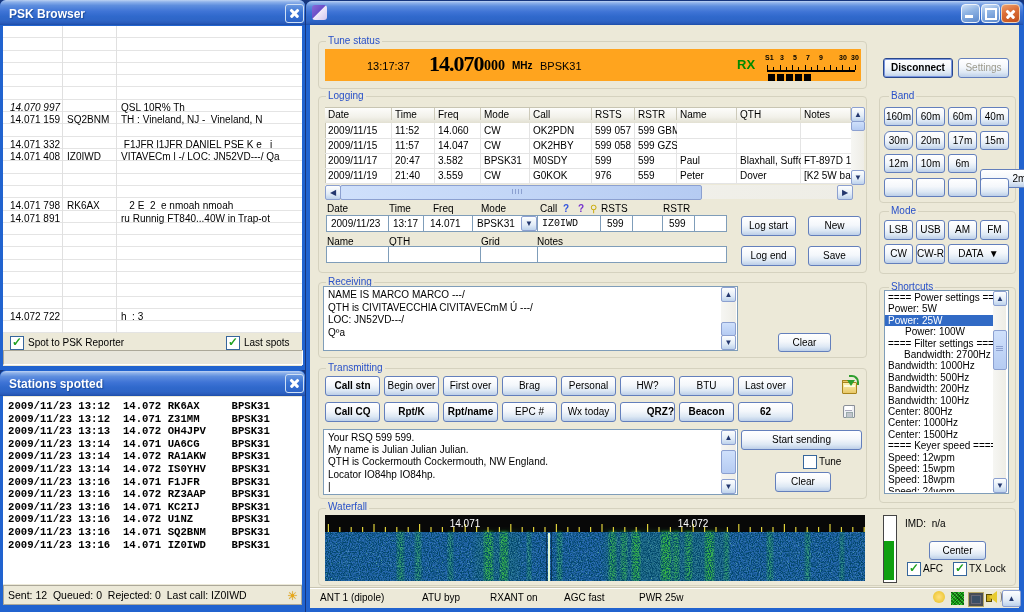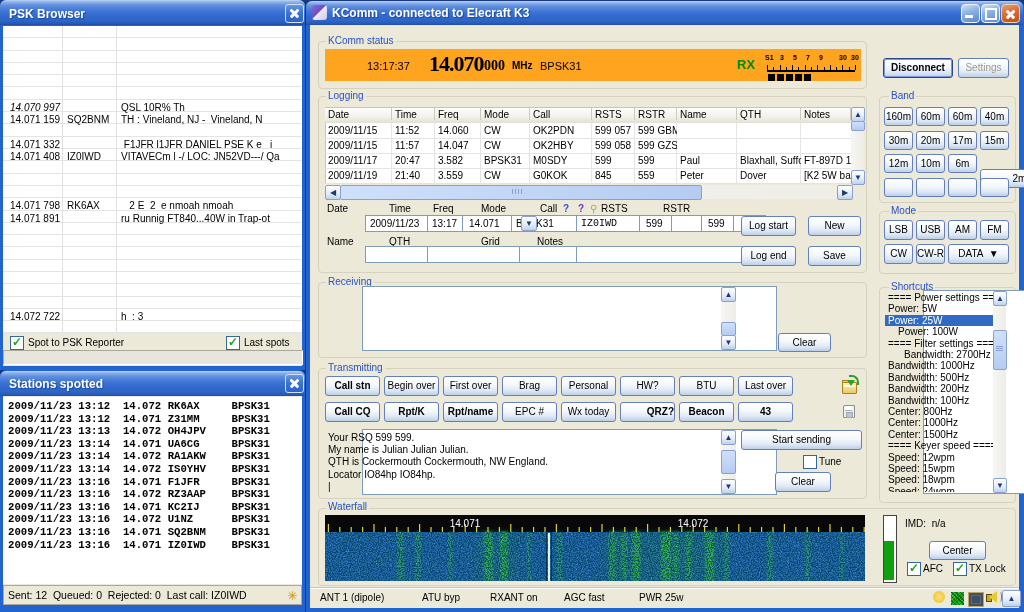--- a/index.html
+++ b/index.html
@@ -1,20 +1,20 @@
 <!DOCTYPE html>
 <html><head><meta charset="utf-8"><style>
 html,body{margin:0;padding:0;background:#000;}
 #s{position:relative;width:1024px;height:612px;overflow:hidden;font-family:"Liberation Sans",sans-serif;font-size:10px;color:#000;background:#16367e;}
 .a{position:absolute;}
 .tb{background:linear-gradient(180deg,#bed3f3 0%,#8db1ea 8%,#5e8ede 22%,#3f74d6 45%,#3069cc 65%,#2e65c6 82%,#2a5cbc 92%,#1c4da8 100%);color:#fff;font-weight:bold;font-size:12px;}
 .win{background:#ece9d8;}
 .wb{background:#2163cf;}
 .btn{white-space:nowrap;background:linear-gradient(180deg,#ffffff 0%,#f4f7fb 45%,#dde8f4 75%,#bccfe8 100%);border:1px solid #637fbc;border-radius:3px;text-align:center;color:#000;}
-.fld{background:#fff;border:1px solid #7f9db9;margin-left:39px;}
+.fld{background:#fff;border:1px solid #7f9db9;}
 .grp{border:1px solid #d5d2bf;border-radius:4px;}
 .glab{background:#ece9d8;color:#2850c8;padding:0 2px;}
 .cb{width:12px;height:12px;background:#fff;border:1px solid #36669c;}
 .ck{color:#21a121;font-weight:bold;font-size:12px;line-height:11px;}
 .mono{font-family:"Liberation Mono",monospace;}
 .xbtn{border:1px solid #eef4fb;border-radius:4px;background:linear-gradient(160deg,#cfe0f5 0%,#8fb4e4 40%,#5a88cc 100%);color:#fff;text-align:center;}
 .sb{background:linear-gradient(90deg,#f6f6f3,#eeede6);}
 .sarr{background:linear-gradient(180deg,#fdfefe,#e2ecf7 60%,#bdd2ec);border:1px solid #8ca0d0;border-radius:2px;color:#23376e;text-align:center;}
 .sth{background:linear-gradient(90deg,#cfe0fb,#b5cbf2);border:1px solid #8ca0d0;border-radius:2px;}
 .sthh{background:linear-gradient(180deg,#cfe0fb,#b5cbf2);border:1px solid #8ca0d0;border-radius:2px;}
@@ -83,35 +83,34 @@
 2009/11/23 13:16  14.071 SQ2BNM    BPSK31
 2009/11/23 13:16  14.071 IZ0IWD    BPSK31
 </div>
 <div class="a" style="left:3px;top:585px;width:297px;height:18px;background:#ece9d8;border:1px solid #aca899;"></div>
 <div class="a" style="left:8px;top:589px;white-space:pre;font-size:10.5px;">Sent: 12  Queued: 0  Rejected: 0  Last call: IZ0IWD</div>
 <div class="a" style="left:287px;top:589px;font-size:12px;color:#e8a818;text-shadow:0 0 1px #c89010;">☀</div>
 
 <div class="a wb" style="left:306px;top:1px;width:718px;height:611px;border-radius:6px 6px 0 0;"></div>
 <div class="a tb" style="left:306px;top:1px;width:717px;height:24px;border-radius:6px 6px 0 0;"></div>
 <div class="a" style="left:312px;top:5px;width:15px;height:15px;border-radius:3px;background:linear-gradient(135deg,#8a6ad8 0%,#6a4ec8 45%,#efe9fa 50%,#cfc5ee 100%);"></div>
-<div class="a" style="left:332px;top:6px;color:#fff;font-weight:bold;font-size:12px;text-shadow:1px 1px 1px #1a4a9c;">KComm - connected to Elecraft K3</div>
 <div class="a xbtn" style="left:961px;top:4px;width:17px;height:17px;">
       <div style="position:absolute;left:3px;top:10px;width:8px;height:3px;background:#fff;"></div>
     </div>
 <div class="a xbtn" style="left:981px;top:4px;width:17px;height:17px;">
       <div style="position:absolute;left:3px;top:3px;width:8px;height:8px;border:2px solid #fff;"></div>
     </div>
 <div class="a" style="left:1001px;top:4px;width:17px;height:17px;border:1px solid #f0d4b8;border-radius:4px;background:linear-gradient(160deg,#eda06e 0%,#dd7038 40%,#c14e18 100%);">
       <i style="position:absolute;left:2.5px;top:7.5px;width:11px;height:2.6px;background:#fff;transform:rotate(45deg);border-radius:1px;"></i>
       <i style="position:absolute;left:2.5px;top:7.5px;width:11px;height:2.6px;background:#fff;transform:rotate(-45deg);border-radius:1px;"></i>
     </div>
 <div class="a win" style="left:310px;top:25px;width:709px;height:582px;"></div>
 
 <div class="a grp" style="left:318px;top:41px;width:547px;height:46px;"></div>
-<div class="a glab" style="left:326px;top:35px;">KComm status</div>
+<div class="a glab" style="left:326px;top:35px;">Tune status</div>
 <div class="a" style="left:325px;top:49px;width:536px;height:32px;background:#ffa41e;"></div>
 <div class="a" style="left:367px;top:60px;font-size:11px;">13:17:37</div>
 <div class="a" style="left:429px;top:52px;font-family:'Liberation Serif',serif;font-weight:bold;font-size:22px;line-height:24px;letter-spacing:-1px;">14.070</div>
 <div class="a" style="left:484px;top:58px;font-family:'Liberation Serif',serif;font-weight:bold;font-size:14px;">000</div>
 <div class="a" style="left:512px;top:60px;font-size:10px;font-weight:bold;">MHz</div>
 <div class="a" style="left:540px;top:60px;font-size:11px;">BPSK31</div>
 <div class="a" style="left:737px;top:57px;font-size:13px;font-weight:bold;color:#008a00;">RX</div>
 <div class="a" style="left:765px;top:54px;font-size:7px;font-weight:bold;">S1</div>
     <div class="a" style="left:780px;top:54px;font-size:7px;font-weight:bold;">3</div>
     <div class="a" style="left:793px;top:54px;font-size:7px;font-weight:bold;">5</div>
@@ -142,21 +141,21 @@
     <div class="a" style="left:804px;top:74px;width:7px;height:7px;background:#000;"></div>
 <div class="a btn" style="left:883px;top:58px;width:68px;height:18px;line-height:18px;font-weight:bold;border:1px solid #29478c;box-shadow:0 0 0 1px #7a96df inset;">Disconnect</div>
 <div class="a btn" style="left:958px;top:58px;width:49px;height:18px;line-height:18px;color:#9c9a8c;">Settings</div>
 
 <div class="a grp" style="left:879px;top:96px;width:135px;height:105px;"></div>
 <div class="a glab" style="left:889px;top:90px;">Band</div>
 <div class="a btn" style="left:884px;top:107px;width:27px;height:17px;line-height:17px;">160m</div>
     <div class="a btn" style="left:916px;top:107px;width:27px;height:17px;line-height:17px;">60m</div>
     <div class="a btn" style="left:948px;top:107px;width:27px;height:17px;line-height:17px;">60m</div>
     <div class="a btn" style="left:980px;top:107px;width:27px;height:17px;line-height:17px;">40m</div>
-    <div class="a btn" style="left:884px;top:130.7px;width:27px;height:17px;line-height:17px;">30m</div>
+    <div class="a btn" style="left:884px;top:130.7px;width:27px;height:17px;line-height:17px;border-radius:6px;">30m</div>
     <div class="a btn" style="left:916px;top:130.7px;width:27px;height:17px;line-height:17px;">20m</div>
     <div class="a btn" style="left:948px;top:130.7px;width:27px;height:17px;line-height:17px;">17m</div>
     <div class="a btn" style="left:980px;top:130.7px;width:27px;height:17px;line-height:17px;">15m</div>
     <div class="a btn" style="left:884px;top:154.4px;width:27px;height:17px;line-height:17px;">12m</div>
     <div class="a btn" style="left:916px;top:154.4px;width:27px;height:17px;line-height:17px;">10m</div>
     <div class="a btn" style="left:948px;top:154.4px;width:27px;height:17px;line-height:17px;">6m</div>
     <div class="a btn" style="left:980px;top:169px;width:27px;height:17px;line-height:17px;padding-left:25px;">2m</div>
     <div class="a btn" style="left:884px;top:178.1px;width:27px;height:17px;line-height:17px;"></div>
     <div class="a btn" style="left:916px;top:178.1px;width:27px;height:17px;line-height:17px;"></div>
     <div class="a btn" style="left:948px;top:178.1px;width:27px;height:17px;line-height:17px;"></div>
@@ -172,21 +171,21 @@
 <div class="a grp" style="left:879px;top:211px;width:135px;height:61px;"></div>
 <div class="a glab" style="left:889px;top:205px;">Mode</div>
 
 <div class="a grp" style="left:879px;top:287px;width:135px;height:214px;"></div>
 <div class="a glab" style="left:889px;top:281px;">Shortcuts</div>
 <div class="a fld" style="left:884px;top:290px;width:123px;height:202px;overflow:hidden;"></div>
 <div class="a" style="left:885px;top:291px;width:108px;height:201px;overflow:hidden;">
       <div class="a" style="left:0;top:1px;width:105px;height:11.4px;overflow:hidden;white-space:nowrap;padding-left:3px;">==== Power settings ====</div>
       <div class="a" style="left:0;top:12.4px;width:105px;height:11.4px;overflow:hidden;white-space:nowrap;padding-left:3px;">Power: 5W</div>
       <div class="a" style="left:0;top:23.8px;width:105px;height:11.4px;overflow:hidden;white-space:nowrap;background:#316ac5;color:#fff;padding-left:3px;">Power: 25W</div>
-      <div class="a" style="left:0;top:35.2px;width:105px;height:11.4px;overflow:hidden;white-space:nowrap;padding-left:13px;">Power: 100W</div>
+      <div class="a" style="left:0;top:35.2px;width:105px;height:11.4px;overflow:hidden;white-space:nowrap;padding-left:20px;">Power: 100W</div>
       <div class="a" style="left:0;top:46.6px;width:105px;height:11.4px;overflow:hidden;white-space:nowrap;padding-left:3px;">==== Filter settings ====</div>
       <div class="a" style="left:0;top:58px;width:105px;height:11.4px;overflow:hidden;white-space:nowrap;padding-left:19px;">Bandwidth: 2700Hz</div>
       <div class="a" style="left:0;top:69.4px;width:105px;height:11.4px;overflow:hidden;white-space:nowrap;padding-left:3px;">Bandwidth: 1000Hz</div>
       <div class="a" style="left:0;top:80.8px;width:105px;height:11.4px;overflow:hidden;white-space:nowrap;padding-left:3px;">Bandwidth: 500Hz</div>
       <div class="a" style="left:0;top:92.2px;width:105px;height:11.4px;overflow:hidden;white-space:nowrap;padding-left:3px;">Bandwidth: 200Hz</div>
       <div class="a" style="left:0;top:103.60000000000001px;width:105px;height:11.4px;overflow:hidden;white-space:nowrap;padding-left:3px;">Bandwidth: 100Hz</div>
       <div class="a" style="left:0;top:115px;width:105px;height:11.4px;overflow:hidden;white-space:nowrap;padding-left:3px;">Center: 800Hz</div>
       <div class="a" style="left:0;top:126.4px;width:105px;height:11.4px;overflow:hidden;white-space:nowrap;padding-left:3px;">Center: 1000Hz</div>
       <div class="a" style="left:0;top:137.8px;width:105px;height:11.4px;overflow:hidden;white-space:nowrap;padding-left:3px;">Center: 1500Hz</div>
       <div class="a" style="left:0;top:149.20000000000002px;width:105px;height:11.4px;overflow:hidden;white-space:nowrap;padding-left:3px;">==== Keyer speed ====</div>
@@ -260,21 +259,21 @@
     <div class="a" style="left:638px;top:155px;white-space:nowrap;overflow:hidden;width:39px;">599</div>
     <div class="a" style="left:680px;top:155px;white-space:nowrap;overflow:hidden;width:57px;">Paul</div>
     <div class="a" style="left:740px;top:155px;white-space:nowrap;overflow:hidden;width:61px;">Blaxhall, Suffc</div>
     <div class="a" style="left:804px;top:155px;white-space:nowrap;overflow:hidden;width:47px;">FT-897D 1</div>
     <div class="a" style="left:325px;top:183px;width:526px;height:1px;background:#e4e4e4;"></div>
     <div class="a" style="left:328px;top:170px;white-space:nowrap;overflow:hidden;width:64px;">2009/11/19</div>
     <div class="a" style="left:395px;top:170px;white-space:nowrap;overflow:hidden;width:40px;">21:40</div>
     <div class="a" style="left:438px;top:170px;white-space:nowrap;overflow:hidden;width:43px;">3.559</div>
     <div class="a" style="left:484px;top:170px;white-space:nowrap;overflow:hidden;width:46px;">CW</div>
     <div class="a" style="left:533px;top:170px;white-space:nowrap;overflow:hidden;width:59px;">G0KOK</div>
-    <div class="a" style="left:595px;top:170px;white-space:nowrap;overflow:hidden;width:40px;">845</div>
+    <div class="a" style="left:595px;top:170px;white-space:nowrap;overflow:hidden;width:40px;">976</div>
     <div class="a" style="left:638px;top:170px;white-space:nowrap;overflow:hidden;width:39px;">559</div>
     <div class="a" style="left:680px;top:170px;white-space:nowrap;overflow:hidden;width:40px;">Peter</div>
     <div class="a" style="left:740px;top:170px;white-space:nowrap;overflow:hidden;width:61px;">Dover</div>
     <div class="a" style="left:804px;top:170px;white-space:nowrap;overflow:hidden;width:47px;">[K2 5W ba</div>
     <div class="a sb" style="left:851px;top:107px;width:13px;height:77px;"></div>
     <div class="a sarr" style="left:851px;top:107px;width:12px;height:13px;font-size:8px;line-height:13px;">▲</div>
     <div class="a sarr" style="left:851px;top:170px;width:12px;height:13px;font-size:8px;line-height:13px;">▼</div>
     <div class="a sthh" style="left:851px;top:121px;width:12px;height:8px;"></div>
     <div class="a sb" style="left:325px;top:185px;width:526px;height:14px;"></div>
     <div class="a sarr" style="left:325px;top:185px;width:14px;height:13px;font-size:8px;line-height:13px;">◀</div>
@@ -312,20 +311,21 @@
 <div class="a fld" style="left:326px;top:246px;width:61px;height:15px;"></div>
 <div class="a fld" style="left:388px;top:246px;width:91px;height:15px;"></div>
 <div class="a fld" style="left:480px;top:246px;width:56px;height:15px;"></div>
 <div class="a fld" style="left:537px;top:246px;width:188px;height:15px;"></div>
 <div class="a btn" style="left:741px;top:246px;width:53px;height:18px;line-height:18px;">Log end</div>
 <div class="a btn" style="left:808px;top:246px;width:51px;height:18px;line-height:18px;">Save</div>
 
 <div class="a grp" style="left:318px;top:282px;width:547px;height:74px;"></div>
 <div class="a glab" style="left:326px;top:276px;">Receiving</div>
 <div class="a fld" style="left:323px;top:286px;width:413px;height:63px;"></div>
+<div class="a" style="left:328px;top:289px;line-height:12.7px;">NAME IS MARCO MARCO ---/<br>QTH is CIVITAVECCHIA CIVITAVECmM Ú ---/<br>LOC: JN52VD---/<br>Qºa</div>
 <div class="a sb" style="left:721px;top:287px;width:15px;height:61px;"></div>
 <div class="a sarr" style="left:721px;top:287px;width:13px;height:13px;font-size:8px;line-height:13px;">▲</div>
 <div class="a sarr" style="left:721px;top:335px;width:13px;height:13px;font-size:8px;line-height:13px;">▼</div>
 <div class="a sthh" style="left:721px;top:322px;width:13px;height:12px;"></div>
 <div class="a btn" style="left:778px;top:333px;width:51px;height:17px;line-height:17px;">Clear</div>
 
 <div class="a grp" style="left:318px;top:368px;width:547px;height:129px;"></div>
 <div class="a glab" style="left:326px;top:362px;">Transmitting</div>
 <div class="a btn" style="left:325px;top:376px;width:53px;height:18px;line-height:18px;font-weight:bold;">Call stn</div>
     <div class="a btn" style="left:384px;top:376px;width:53px;height:18px;line-height:18px;">Begin over</div>
@@ -335,21 +335,21 @@
     <div class="a btn" style="left:620px;top:376px;width:53px;height:18px;line-height:18px;">HW?</div>
     <div class="a btn" style="left:679px;top:376px;width:53px;height:18px;line-height:18px;">BTU</div>
     <div class="a btn" style="left:738px;top:376px;width:53px;height:18px;line-height:18px;">Last over</div>
     <div class="a btn" style="left:325px;top:402px;width:53px;height:18px;line-height:18px;font-weight:bold;">Call CQ</div>
     <div class="a btn" style="left:384px;top:402px;width:53px;height:18px;line-height:18px;font-weight:bold;">Rpt/K</div>
     <div class="a btn" style="left:443px;top:402px;width:53px;height:18px;line-height:18px;font-weight:bold;">Rpt/name</div>
     <div class="a btn" style="left:502px;top:402px;width:53px;height:18px;line-height:18px;">EPC #</div>
     <div class="a btn" style="left:561px;top:402px;width:53px;height:18px;line-height:18px;">Wx today</div>
     <div class="a btn" style="left:620px;top:402px;width:53px;height:18px;line-height:18px;font-weight:bold;text-align:right;">QRZ?</div>
     <div class="a btn" style="left:679px;top:402px;width:53px;height:18px;line-height:18px;font-weight:bold;">Beacon</div>
-    <div class="a btn" style="left:738px;top:402px;width:53px;height:18px;line-height:18px;font-weight:bold;">43</div>
+    <div class="a btn" style="left:738px;top:402px;width:53px;height:18px;line-height:18px;font-weight:bold;">62</div>
     <div class="a" style="left:842px;top:380px;width:6px;height:3px;background:#e8c868;border:1px solid #a8841c;border-bottom:none;border-radius:1px 1px 0 0;"></div>
     <div class="a" style="left:842px;top:382px;width:13px;height:10px;background:linear-gradient(180deg,#fcf0b0,#e8c868);border:1px solid #a8841c;border-radius:1px;"></div>
     <div class="a" style="left:844px;top:385px;width:11px;height:2px;background:#fffbe0;"></div>
     <div class="a" style="left:849px;top:375px;width:8px;height:8px;border:2.5px solid #2e9e2e;border-left:none;border-bottom:none;border-radius:0 7px 0 0;"></div>
     <div class="a" style="left:847px;top:380px;width:0;height:0;border-left:4px solid transparent;border-right:4px solid transparent;border-top:6px solid #2e9e2e;"></div>
     <div class="a" style="left:843px;top:405px;width:10px;height:11px;background:#eef0f4;border:1px solid #8a8f98;border-radius:2px 0 1px 1px;"></div>
     <div class="a" style="left:845px;top:406px;width:7px;height:4px;background:#fff;border-bottom:1px solid #aab;"></div>
     <div class="a" style="left:846px;top:412px;width:5px;height:4px;background:#c0c4cc;border:1px solid #9aa;"></div>
 <div class="a fld" style="left:323px;top:429px;width:413px;height:64px;"></div>
 <div class="a" style="left:328px;top:432px;line-height:12.2px;">Your RSQ 599 599.<br>My name is Julian Julian Julian.<br>QTH is Cockermouth Cockermouth, NW England.<br>Locator IO84hp IO84hp.<br>|</div>

